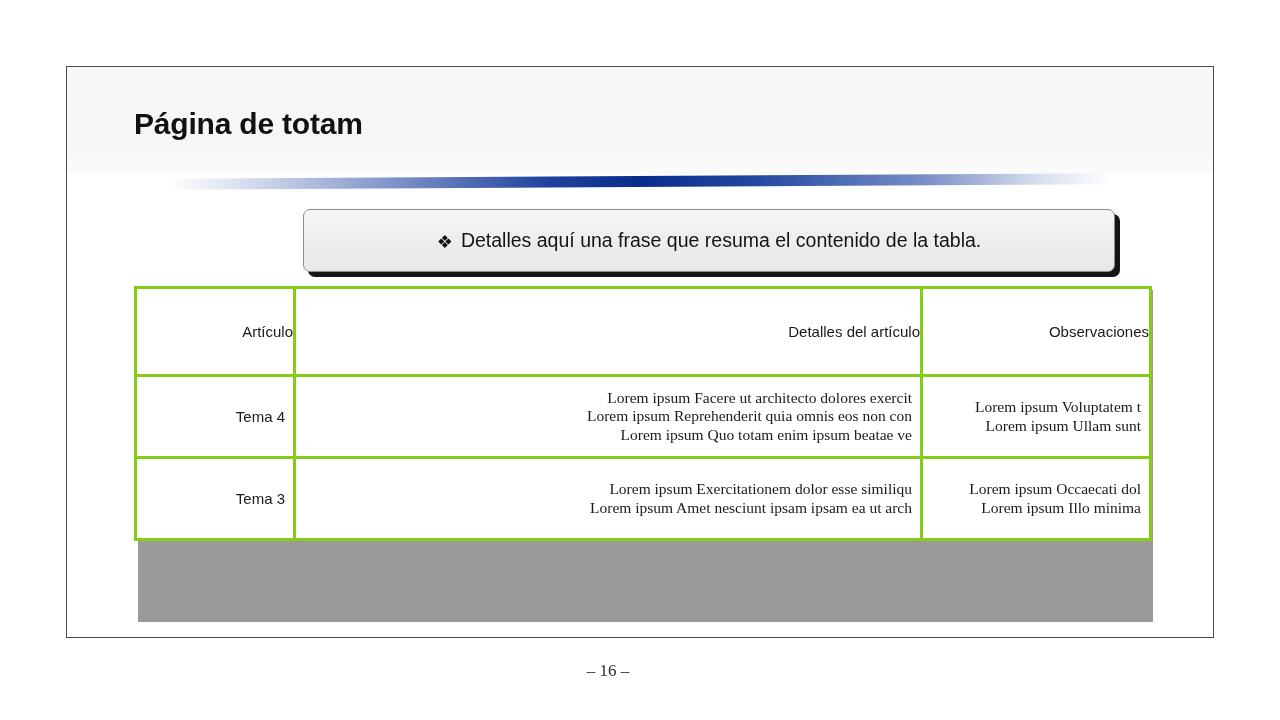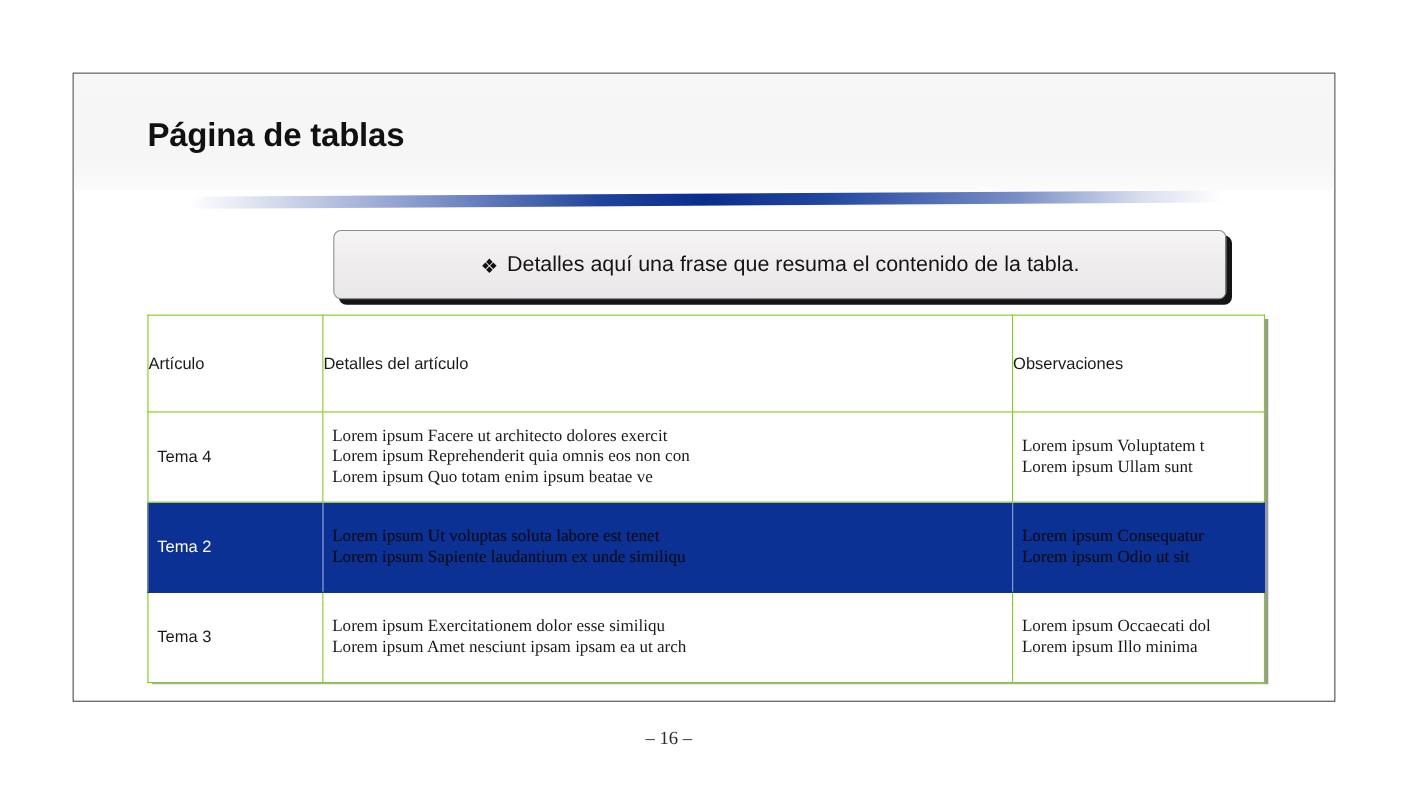--- a/index.html
+++ b/index.html
@@ -131,22 +131,22 @@
   .tbl {
     position: absolute;
     left: 67px;
     top: 219px;
     width: 1015px;
     border-collapse: collapse;
     table-layout: fixed;
     background: #ffffff;
   }
   .tbl td, .tbl th {
-    border: 1px solid #84cc16;
-    text-align: left;
+    border: 3px solid #84cc16;
+    text-align: right;
     vertical-align: middle;
     background: #ffffff;
   }
   .col-a { width: 159px; }
   .col-b { width: 627px; }
   .col-c { width: 229px; }
 
   .tbl thead th {
     height: 88px;
     font-family: "Liberation Sans", sans-serif;
@@ -203,21 +203,21 @@
 </style>
 </head>
 <body>
 
 <div class="stage">
 
   <div class="slide">
 
     <div class="slide-header-band"></div>
 
-    <div class="slide-title">Página de tablas</div>
+    <div class="slide-title">Página de totam</div>
 
     <div class="divider-wrap">
       <div class="divider-bar"></div>
     </div>
 
     <div class="callout-shadow"></div>
     <div class="callout">
       <div class="callout-inner">
         <span class="callout-bullet">❖</span>
         <span>Detalles aquí una frase que resuma el contenido de la tabla.</span>
@@ -238,25 +238,20 @@
           <th>Detalles del artículo</th>
           <th>Observaciones</th>
         </tr>
       </thead>
       <tbody>
         <tr class="row-h">
           <td class="topic">Tema 4</td>
           <td class="detail">Lorem ipsum Facere ut architecto dolores exercit<br>Lorem ipsum Reprehenderit quia omnis eos non con<br>Lorem ipsum Quo totam enim ipsum beatae ve</td>
           <td class="note">Lorem ipsum Voluptatem t<br>Lorem ipsum Ullam sunt</td>
         </tr>
-        <tr class="row-h row-highlight">
-          <td class="topic">Tema 2</td>
-          <td class="detail">Lorem ipsum Ut voluptas soluta labore est tenet<br>Lorem ipsum Sapiente laudantium ex unde similiqu</td>
-          <td class="note">Lorem ipsum Consequatur<br>Lorem ipsum Odio ut sit</td>
-        </tr>
         <tr class="row-h">
           <td class="topic">Tema 3</td>
           <td class="detail">Lorem ipsum Exercitationem dolor esse similiqu<br>Lorem ipsum Amet nesciunt ipsam ipsam ea ut arch</td>
           <td class="note">Lorem ipsum Occaecati dol<br>Lorem ipsum Illo minima</td>
         </tr>
       </tbody>
     </table>
 
   </div>
 

